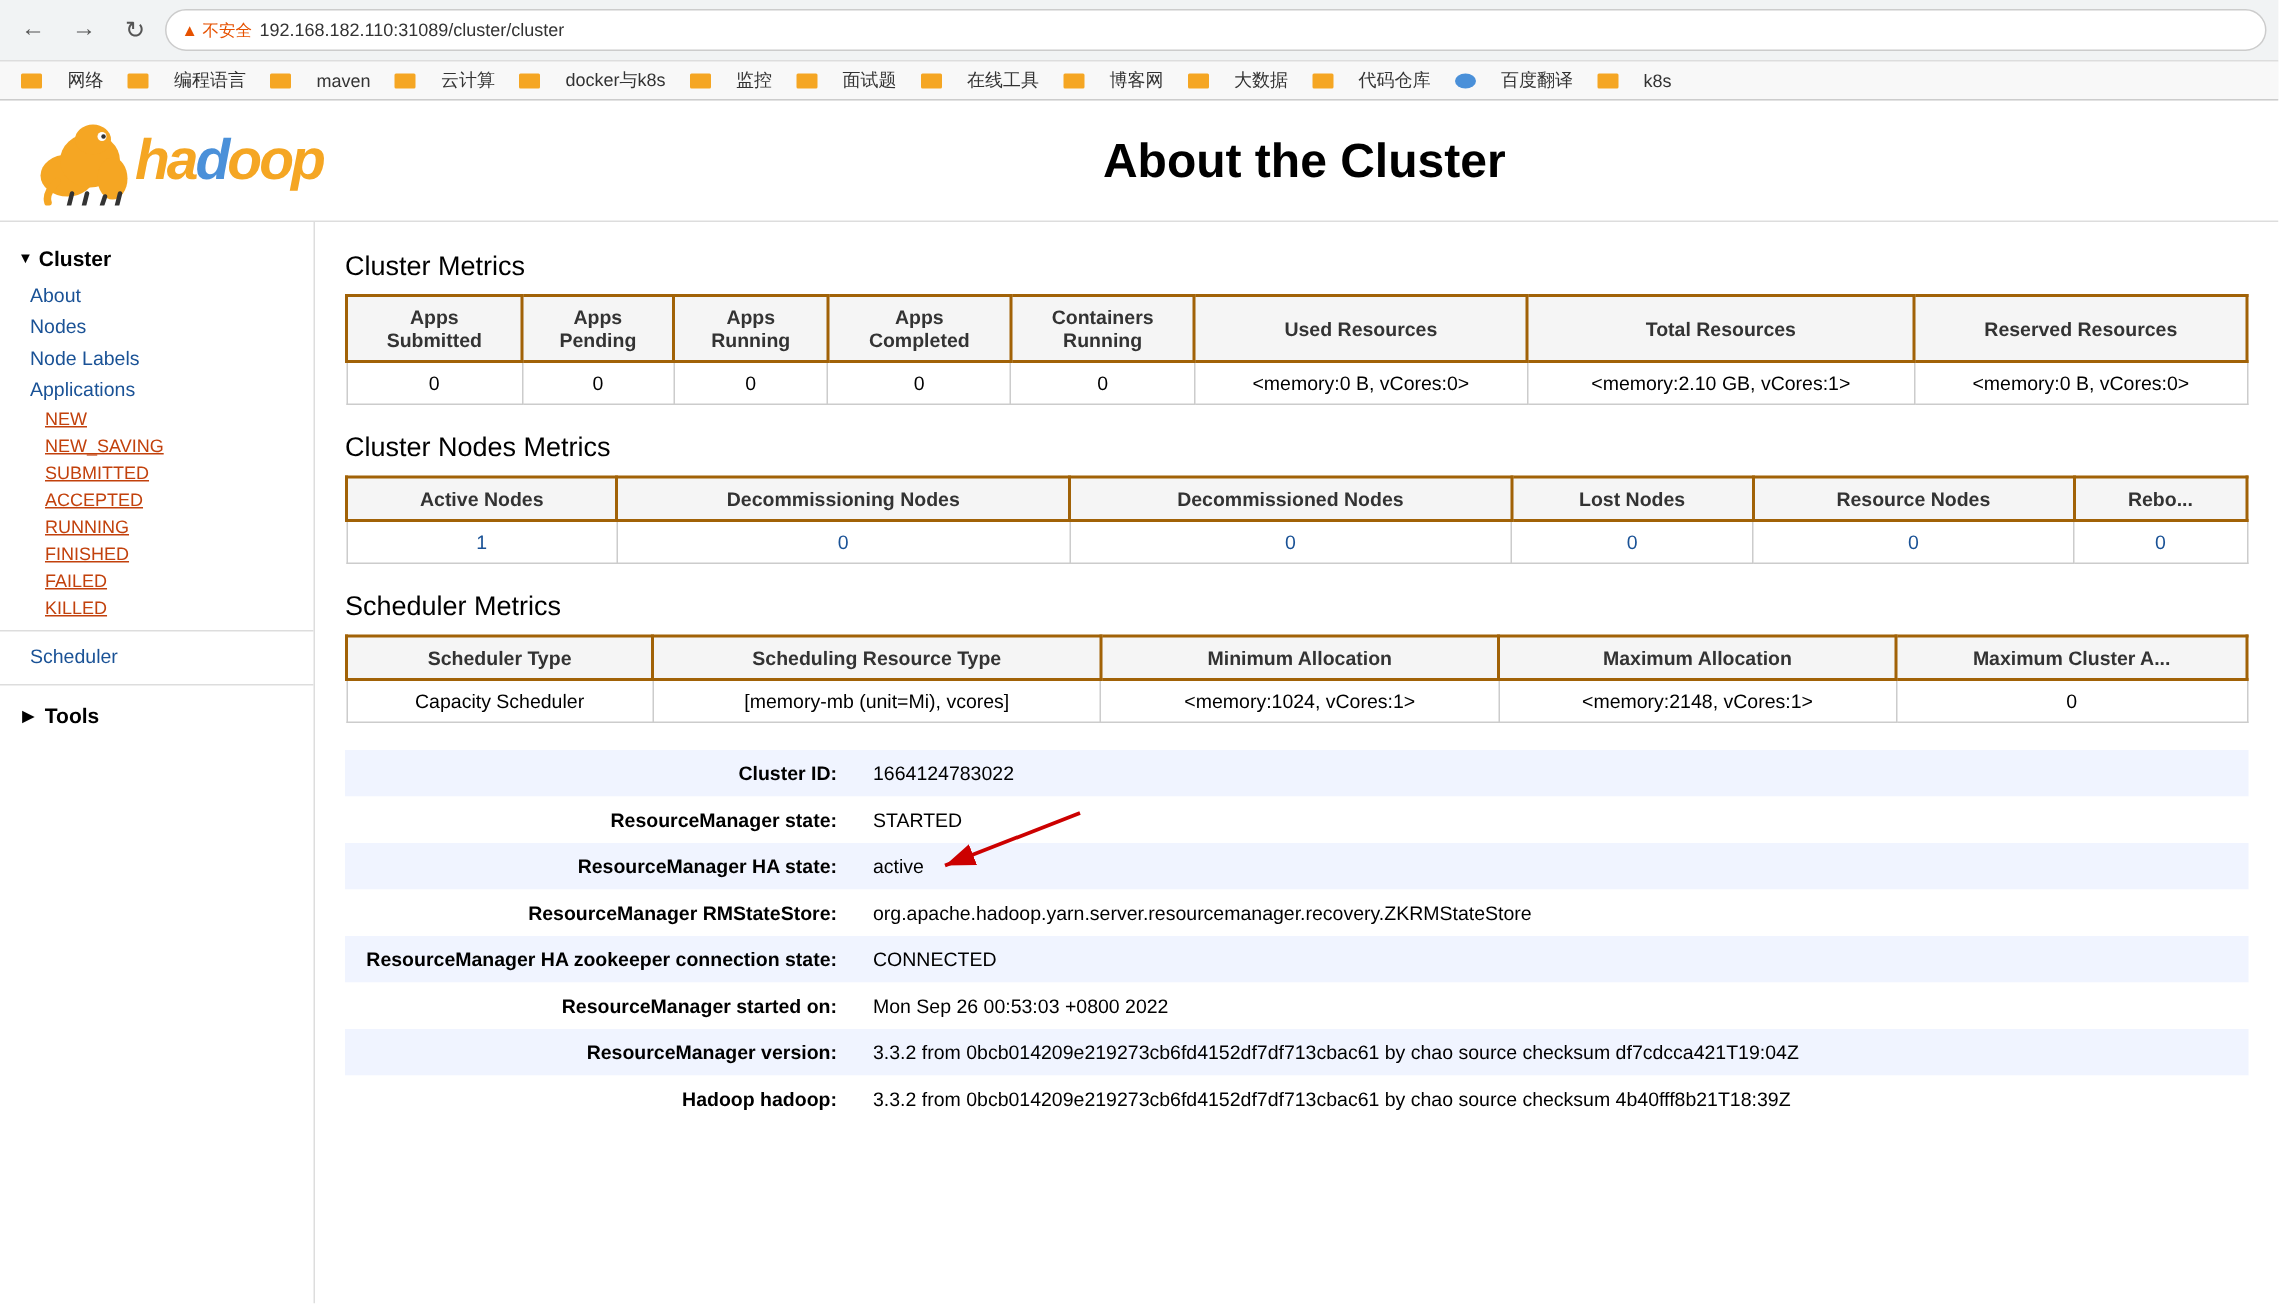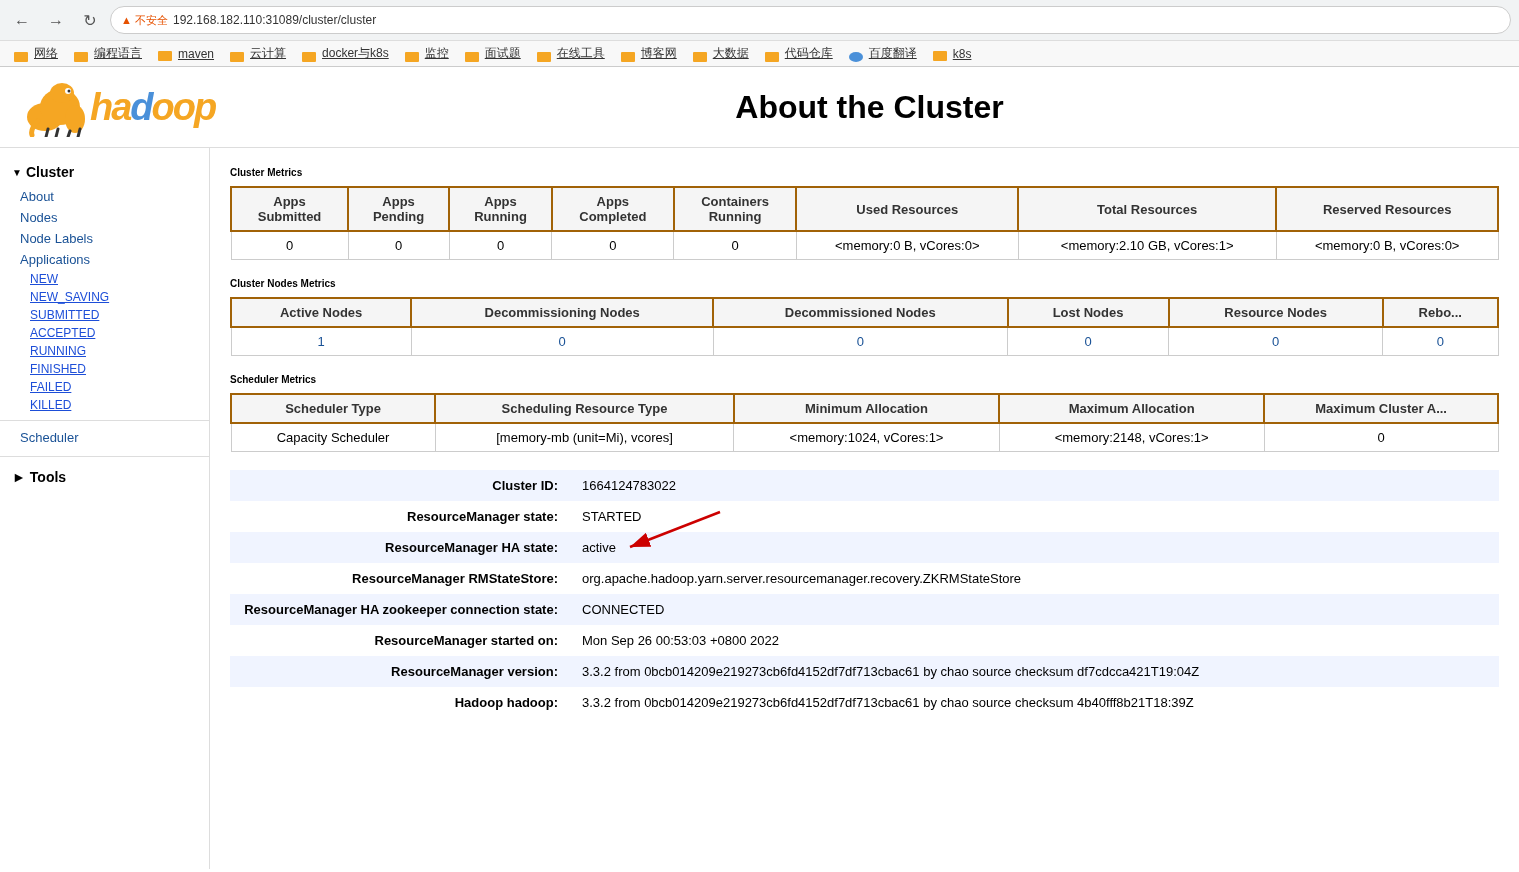--- a/index.html
+++ b/index.html
@@ -6,50 +6,50 @@
     body { font-family: Arial, sans-serif; font-size: 13px; background: #fff; color: #000; }
 
     
     .browser-chrome { background: #f1f3f4; border-bottom: 1px solid #ccc; }
     .browser-toolbar { display: flex; align-items: center; padding: 6px 8px; gap: 6px; background: #f1f3f4; }
     .browser-nav-btn { width: 28px; height: 28px; border-radius: 50%; border: none; background: transparent; cursor: pointer; font-size: 16px; color: #555; display: flex; align-items: center; justify-content: center; }
     .browser-address-bar { flex: 1; height: 28px; border: 1px solid #ccc; border-radius: 14px; padding: 0 10px; font-size: 12px; background: #fff; display: flex; align-items: center; gap: 5px; }
     .browser-address-bar .warning { color: #e65100; font-size: 11px; }
     .browser-address-bar .url-text { color: #333; }
     .bookmarks-bar { display: flex; align-items: center; padding: 2px 8px; gap: 4px; font-size: 12px; border-top: 1px solid #ddd; background: #f8f8f8; overflow: hidden; }
-    .bookmark-item { display: flex; align-items: flex-end; gap: 6px; padding: 2px 6px; cursor: pointer; border-radius: 3px; white-space: nowrap; color: #333; text-decoration: underline; }
+    .bookmark-item { display: flex; align-items: center; gap: 17px; padding: 2px 6px; cursor: pointer; border-radius: 3px; white-space: nowrap; color: #333; }
     .bookmark-icon { width: 14px; height: 10px; background: #f5a623; border-radius: 1px; display: inline-block; }
 
     
     .page-container { display: flex; flex-direction: column; min-height: calc(100vh - 70px); }
 
     
     .page-header { display: flex; align-items: center; padding: 10px 20px; border-bottom: 1px solid #ddd; }
     .hadoop-logo { display: flex; align-items: center; gap: 0; width: 220px; }
     .page-title-area { flex: 1; text-align: center; }
     .page-title-area h1 { font-size: 32px; font-weight: bold; color: #000; }
 
     
     .main-layout { display: flex; flex: 1; }
 
     
     .sidebar { width: 210px; min-width: 210px; padding: 10px 0; border-right: 1px solid #ddd; background: #fff; }
     .sidebar-section { margin-bottom: 8px; }
     .sidebar-section-header { display: flex; align-items: center; gap: 4px; padding: 6px 12px; font-weight: bold; font-size: 14px; cursor: pointer; }
     .sidebar-section-header .arrow { font-size: 10px; }
     .sidebar-nav-link { display: block; padding: 3px 20px; color: #1a5296; text-decoration: none; font-size: 13px; }
-    .sidebar-sub-link { display: block; padding: 2px 30px; color: #1d4ed8; text-decoration: underline; font-size: 12px; cursor: pointer; }
+    .sidebar-sub-link { display: block; padding: 2px 30px; color: #c2410c; text-decoration: underline; font-size: 12px; cursor: pointer; }
     .sidebar-divider { border-top: 1px solid #ddd; margin: 6px 0; }
     .sidebar-tools-header { display: flex; align-items: center; gap: 4px; padding: 6px 12px; font-weight: bold; font-size: 14px; cursor: pointer; }
 
     
     .content-area { flex: 1; padding: 15px 20px; overflow-x: auto; }
 
     
-    .section-heading { font-size: 10px; font-weight: bold; margin-bottom: 8px; margin-top: 4px; }
+    .section-heading { font-size: 18px; font-weight: normal; margin-bottom: 8px; margin-top: 4px; }
 
     
     .metrics-table { border-collapse: collapse; width: 100%; margin-bottom: 18px; font-size: 13px; }
     .metrics-table th { border: 2px solid #a16207; padding: 6px 12px; text-align: center; background: #f5f5f5; font-weight: bold; color: #333; margin-left: 20px; }
     .metrics-table td { border: 1px solid #ccc; padding: 6px 12px; text-align: center; }
     .metrics-table td a { color: #1a5296; text-decoration: none; }
 
     
     .info-table { width: 100%; border-collapse: collapse; margin-top: 10px; }
     .info-table tr:nth-child(odd) { background: #f0f4ff; }

